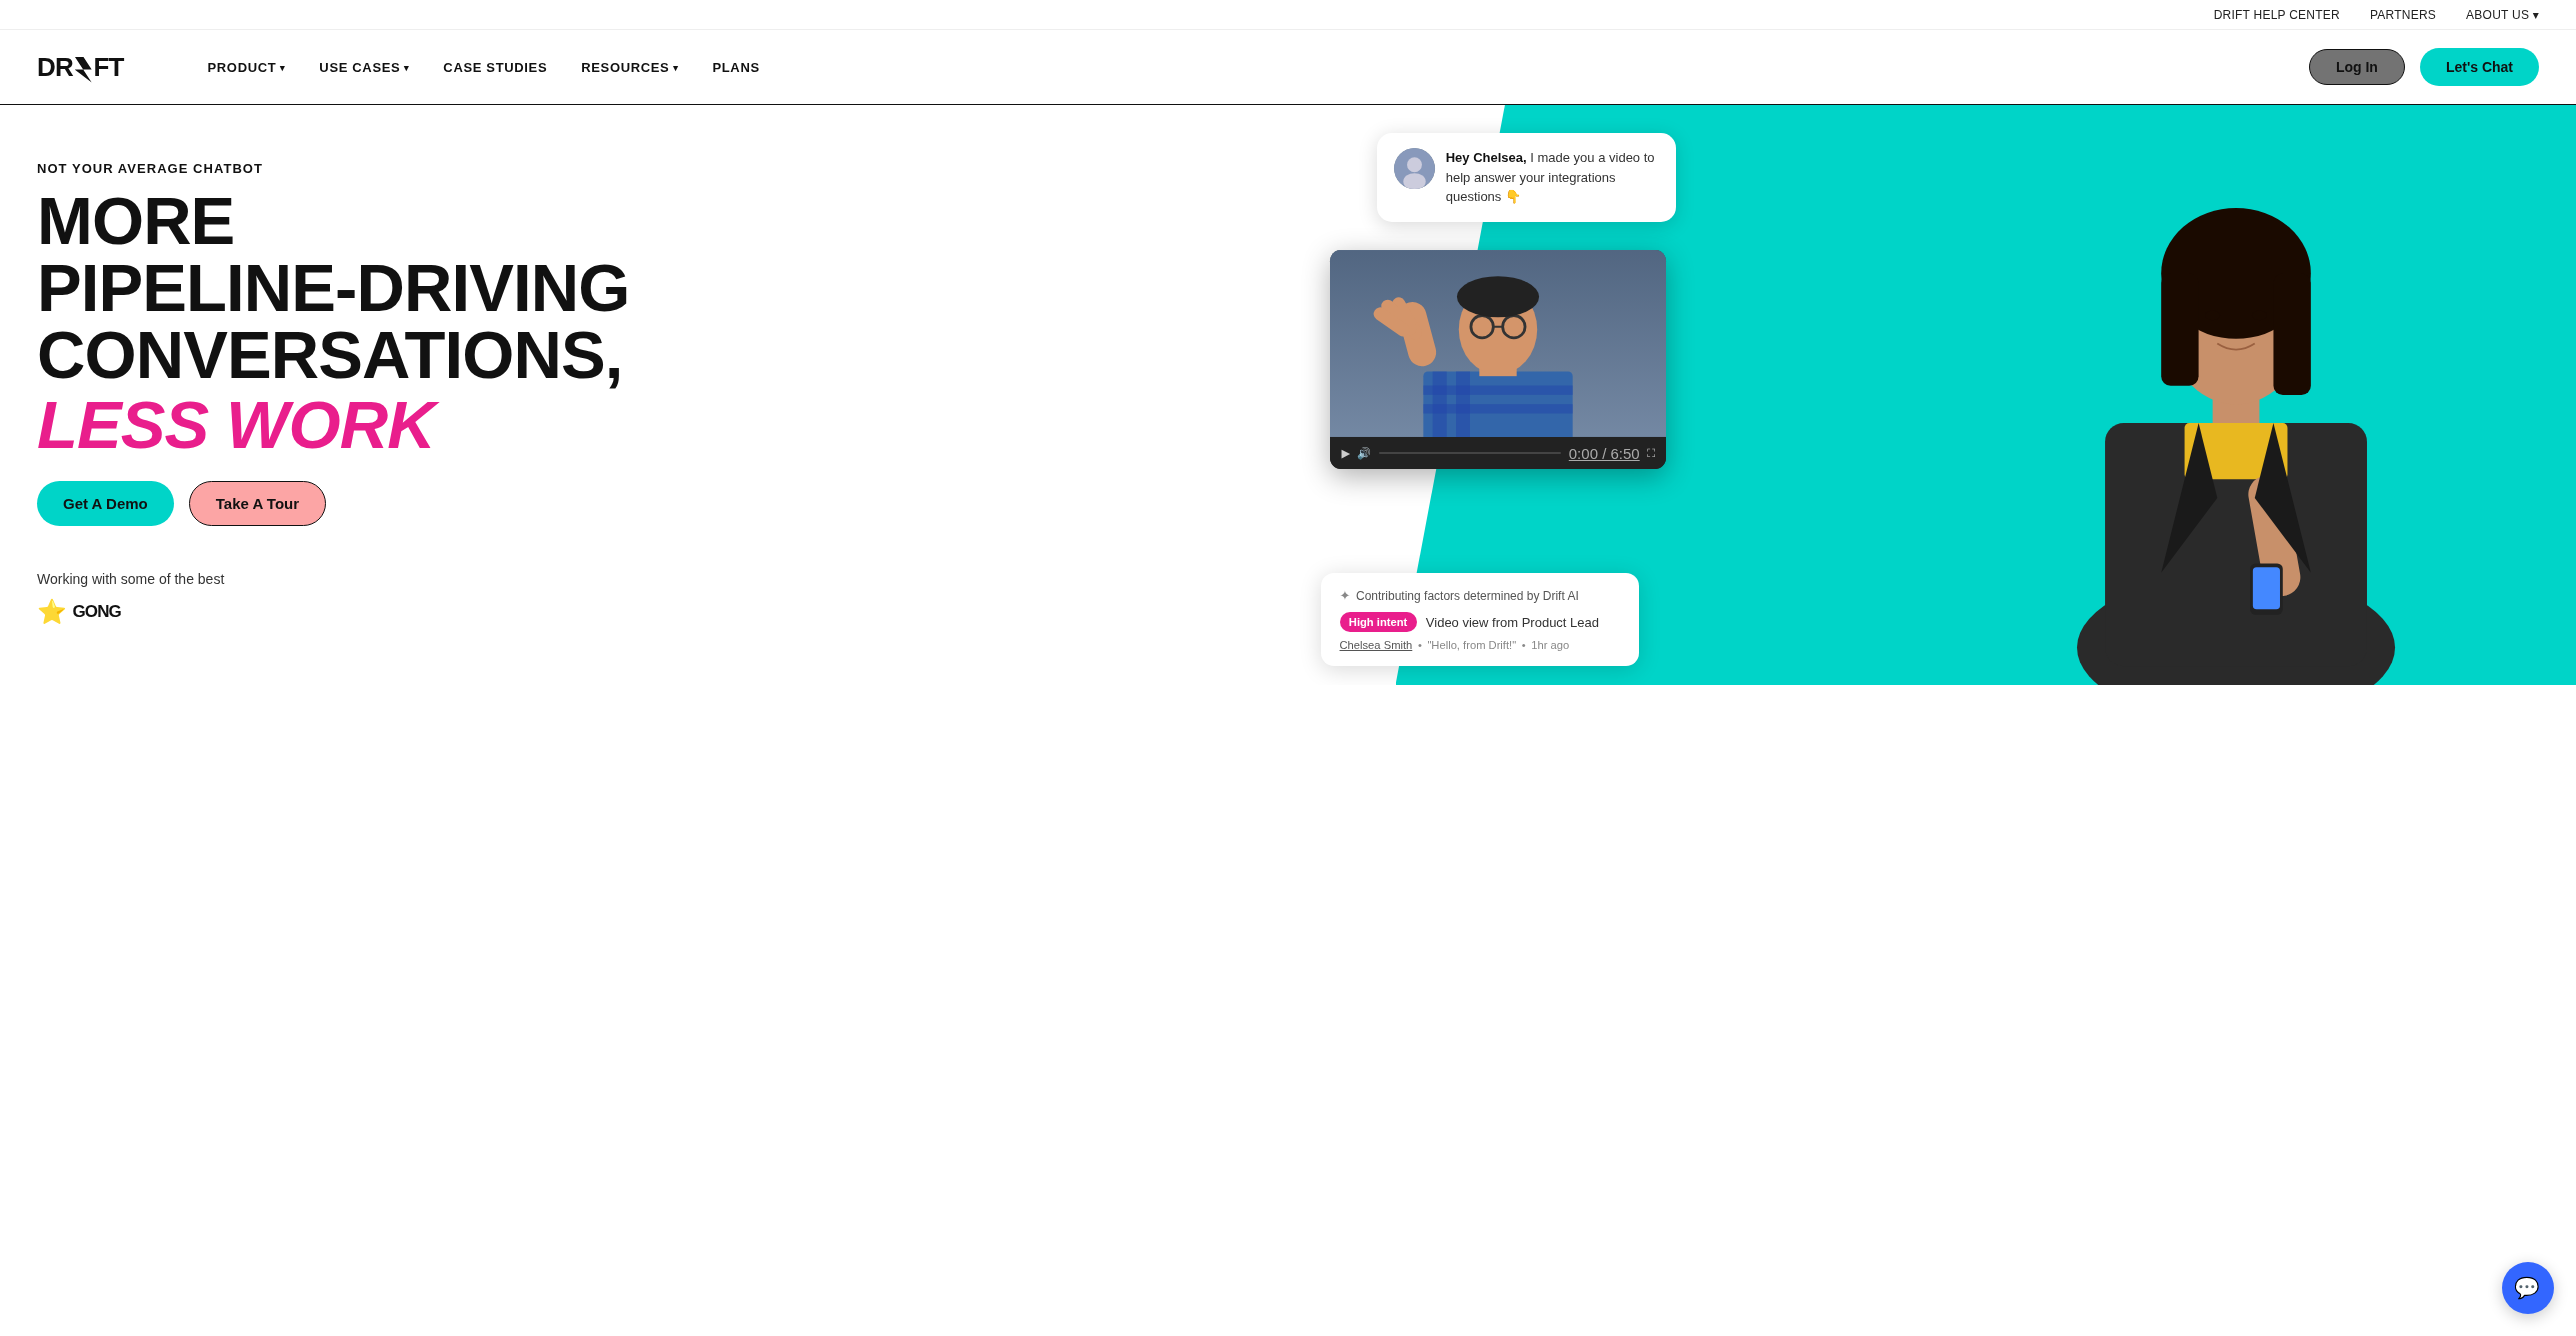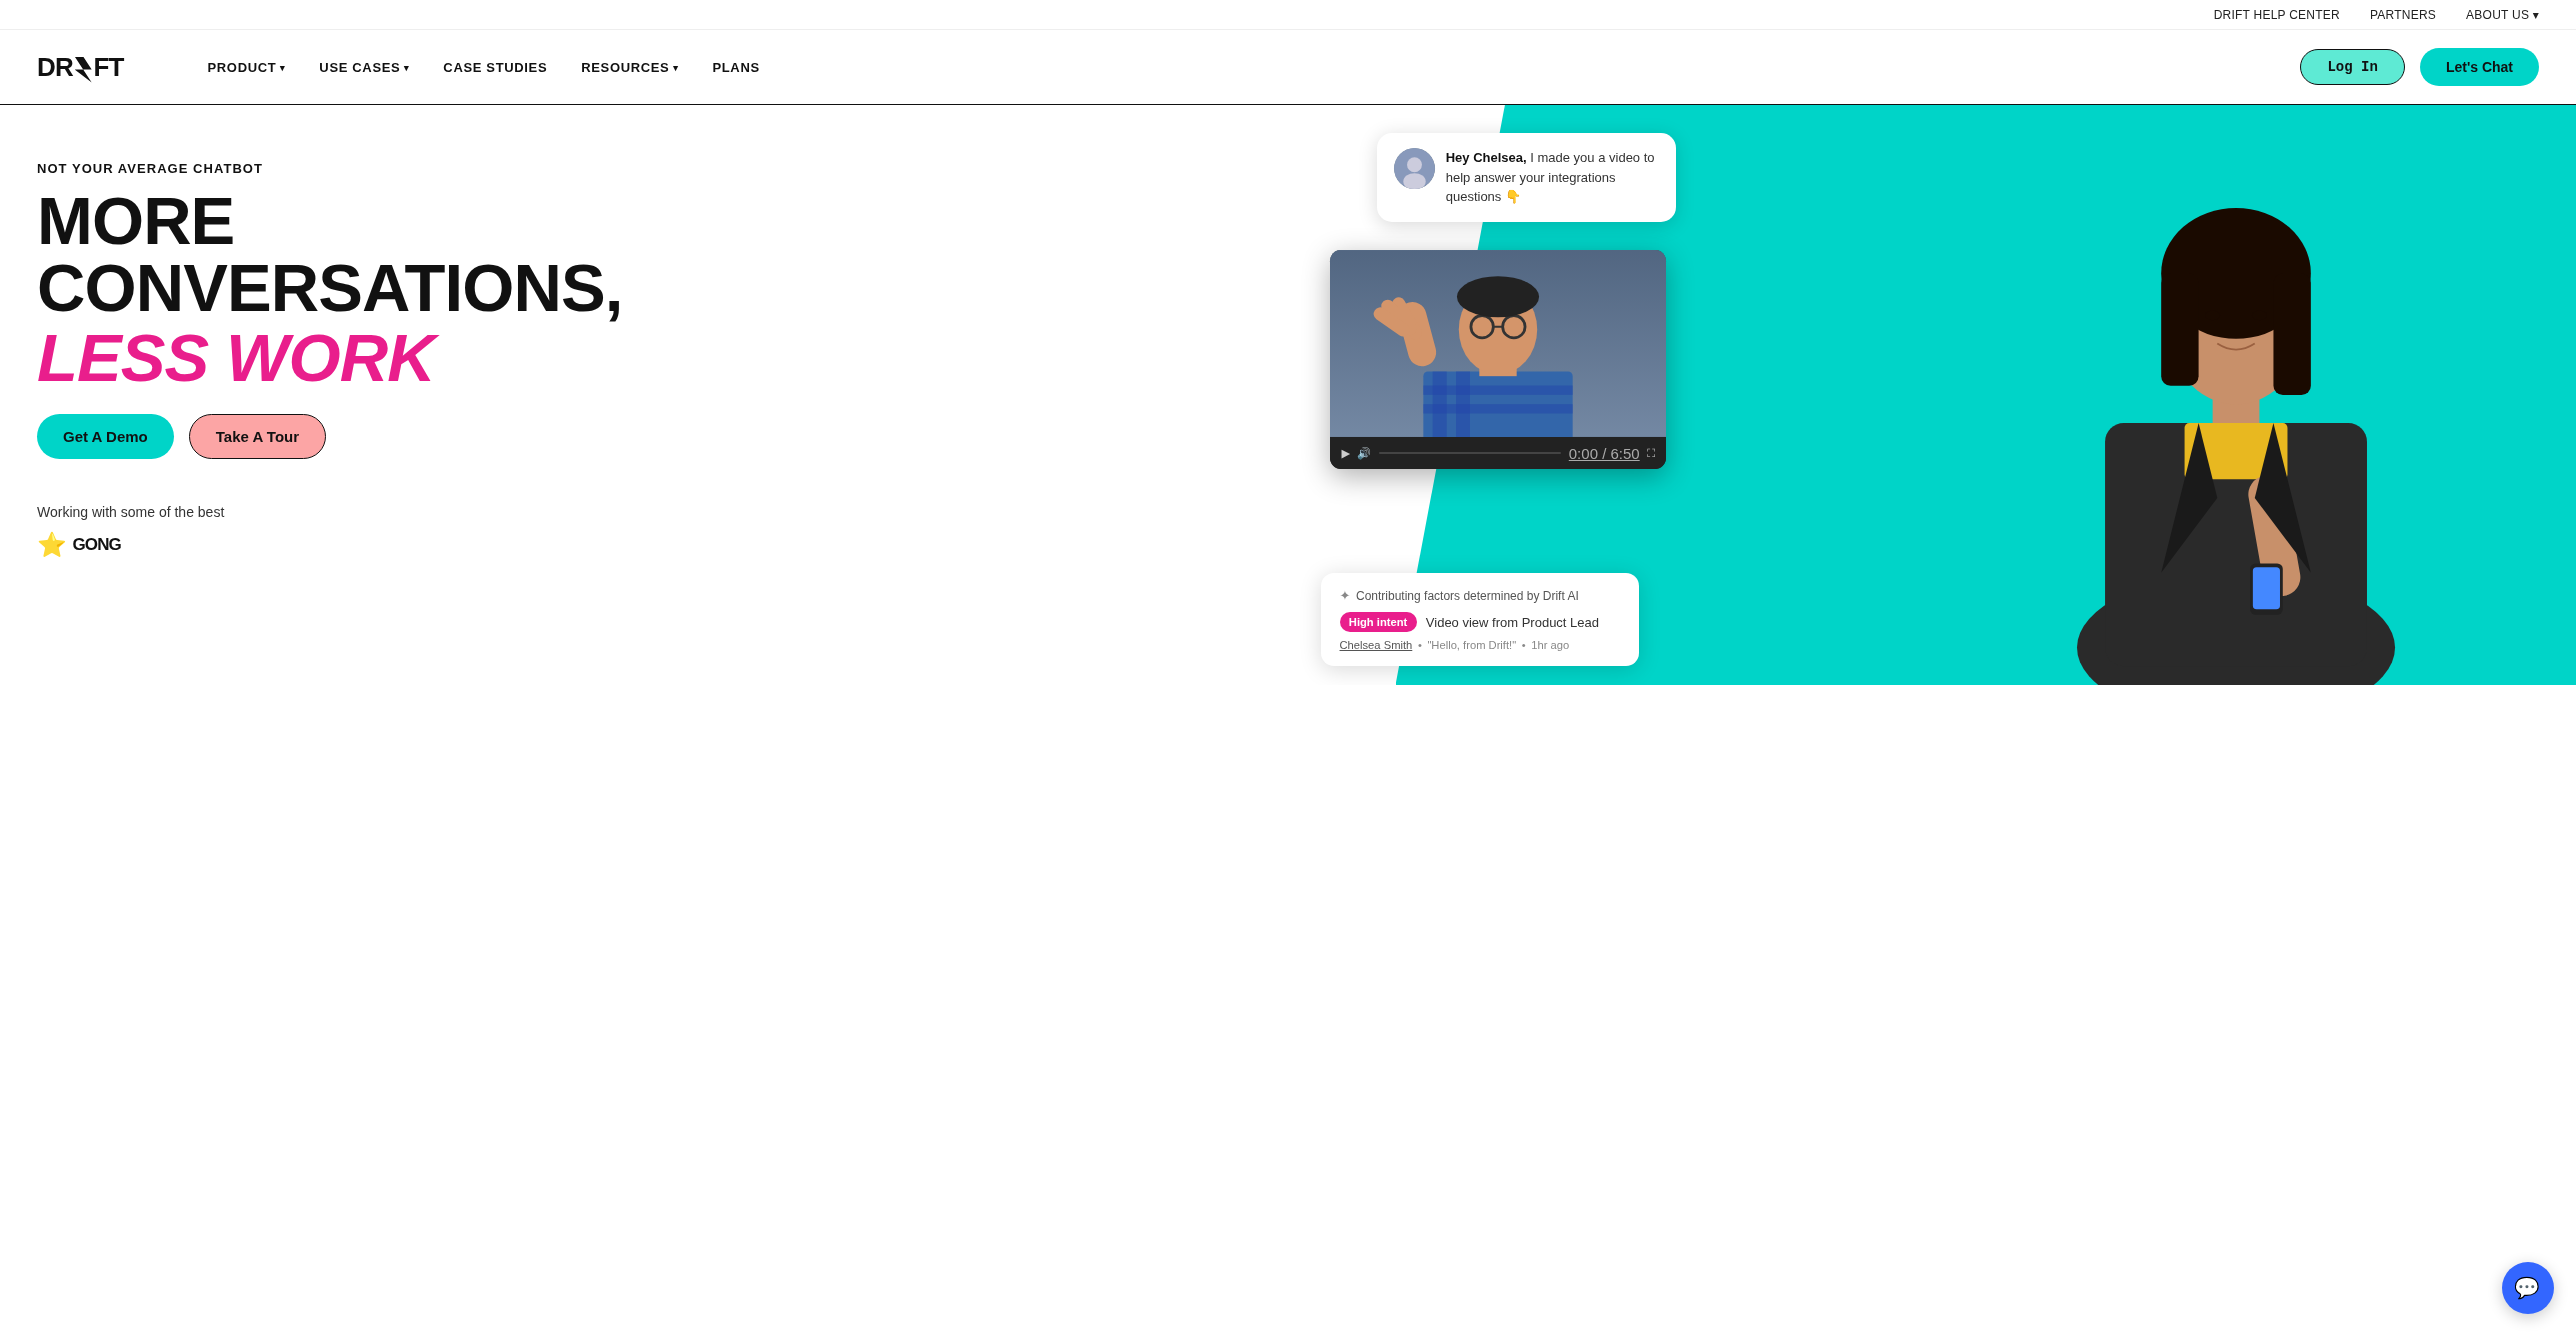--- a/index.html
+++ b/index.html
@@ -65,26 +65,25 @@
     }
     .nav-actions {
       display: flex;
       align-items: center;
       gap: 15px;
     }
     .btn-login {
       padding: 9.3px 26px;
       border: 1.9px solid #111;
       border-radius: 47px;
-      background: #5eead4;
+      background: #737373;
       font-size: 14px;
       font-weight: 700;
       cursor: pointer;
       color: #111;
-      font-family: Liberation Mono, monospace;
     }
     .btn-chat {
       padding: 11.2px 26px;
       border: none;
       border-radius: 47px;
       background: #00d4c8;
       font-size: 14px;
       font-weight: 700;
       cursor: pointer;
       color: #111;
@@ -407,20 +406,21 @@
   <div class="nav-actions">
     <button class="btn-login">Log In</button>
     <button class="btn-chat">Let's Chat</button>
   </div>
 </nav>
 
 <section class="hero">
   <div class="hero-text">
     <p class="hero-eyebrow">NOT YOUR AVERAGE CHATBOT</p>
     <h1 class="hero-headline">MORE</h1>
+    <h1 class="hero-headline">PIPELINE-DRIVING</h1>
     <h1 class="hero-headline">CONVERSATIONS,</h1>
     <h1 class="hero-headline-pink">LESS WORK</h1>
     <div class="hero-buttons">
       <button class="btn-demo">Get A Demo</button>
       <button class="btn-tour">Take A Tour</button>
     </div>
     <p class="working-text">Working with some of the best</p>
     <div class="partners-row">
       <div class="partner-logo">
         <span style="font-size:24px;">⭐</span>

